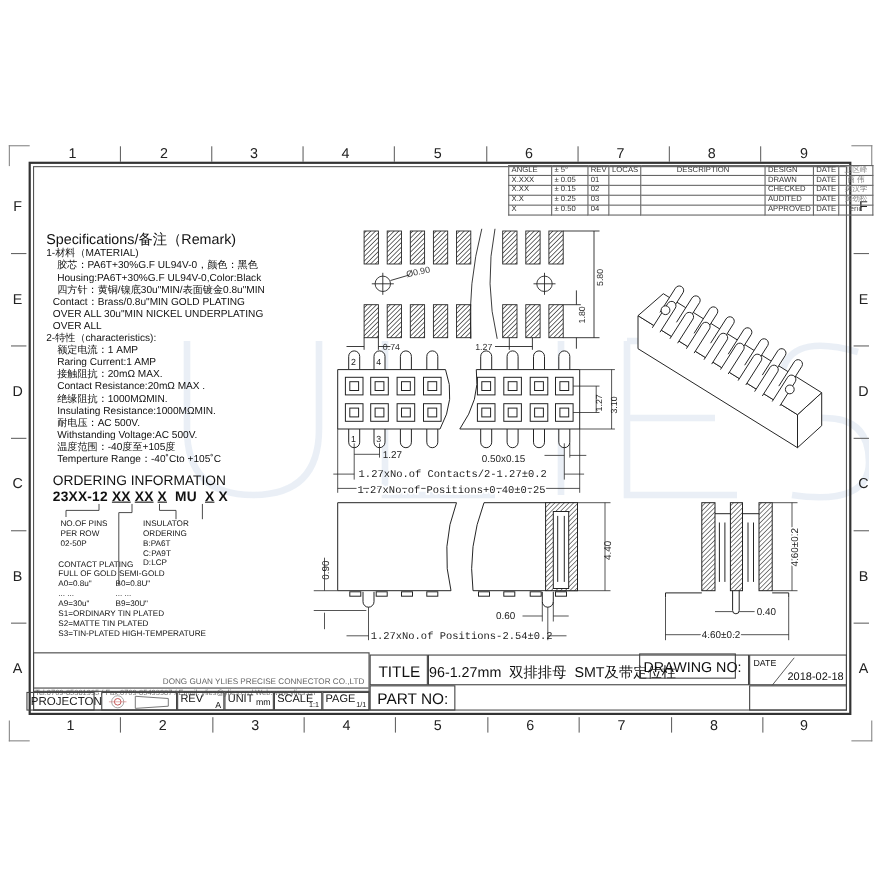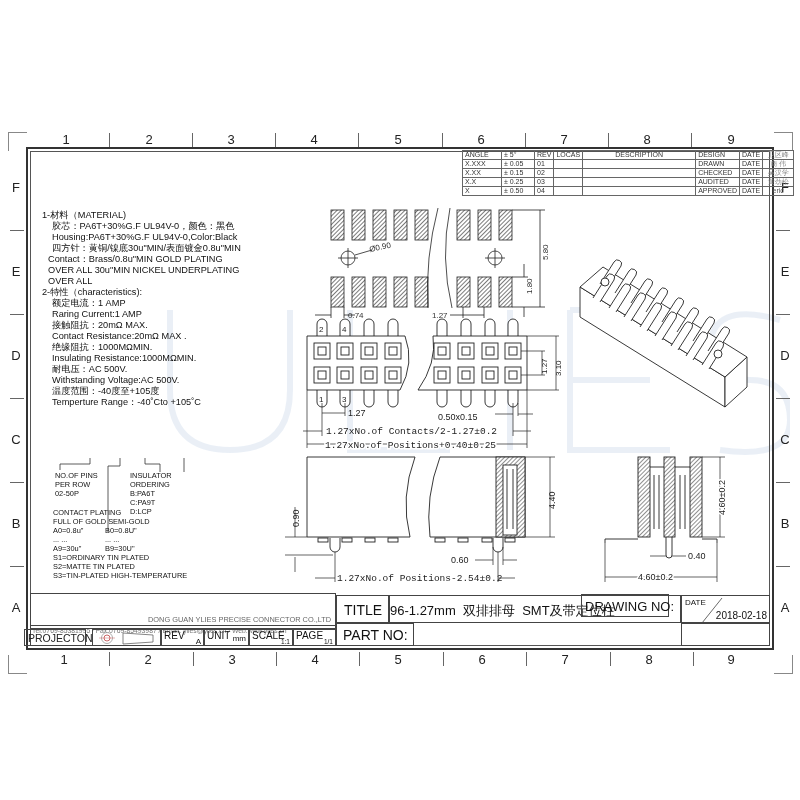--- a/index.html
+++ b/index.html
@@ -171,40 +171,53 @@
       <td></td>
       <td></td>
       <td>APPROVED</td>
       <td>DATE</td>
       <td style="text-align:center;color:#555">eric</td>
     </tr>
   </tbody>
     </table>
 
   <div class="spec">
+    <div class="h">Specifications/备注（Remark)</div>
     <div>1-材料（MATERIAL)</div>
     <div class="in2">胶芯：PA6T+30%G.F UL94V-0，颜色：黑色</div>
     <div class="in2">Housing:PA6T+30%G.F UL94V-0,Color:Black</div>
     <div class="in2">四方针：黄铜/镍底30u"MIN/表面镀金0.8u"MIN</div>
     <div class="in1">Contact：Brass/0.8u"MIN GOLD PLATING</div>
     <div class="in1">OVER ALL 30u"MIN NICKEL UNDERPLATING</div>
     <div class="in1">OVER ALL</div>
     <div>2-特性（characteristics):</div>
     <div class="in2">额定电流：1 AMP</div>
     <div class="in2">Raring Current:1 AMP</div>
     <div class="in2">接触阻抗：20mΩ MAX.</div>
     <div class="in2">Contact Resistance:20mΩ MAX .</div>
     <div class="in2">绝缘阻抗：1000MΩMIN.</div>
     <div class="in2">Insulating Resistance:1000MΩMIN.</div>
     <div class="in2">耐电压：AC 500V.</div>
     <div class="in2">Withstanding Voltage:AC 500V.</div>
     <div class="in2">温度范围：-40度至+105度</div>
     <div class="in2">Temperture Range：-40˚Cto +105˚C</div>
   </div>
 
+  <div class="order">
+    <div class="h">ORDERING INFORMATION</div>
+    <div class="code">
+      <span>23XX-12</span>
+      <u>XX</u>
+      <u>XX</u>
+      <u>X</u>
+      &nbsp;<span>MU</span>
+      &nbsp;<u>X</u>
+      <span>X</span>
+    </div>
+  </div>
 
   <svg class="abs" style="left:48px;top:458px" width="180" height="110">
     <g stroke="#333" fill="none" stroke-width="0.8">
       <path d="M42 0 L42 6 L12 6 L12 12"></path>
       <path d="M72 0 L72 8 L60 8 L60 74"></path>
       <path d="M97 0 L97 6 L112 6 L112 14"></path>
       <path d="M136 0 L136 14"></path>
     </g>
   </svg>
 

